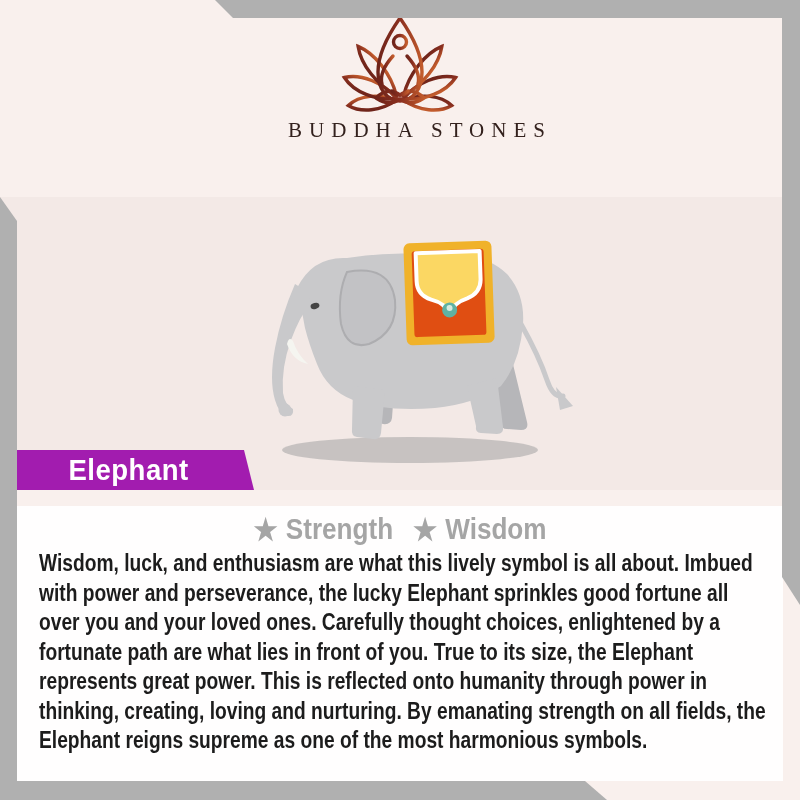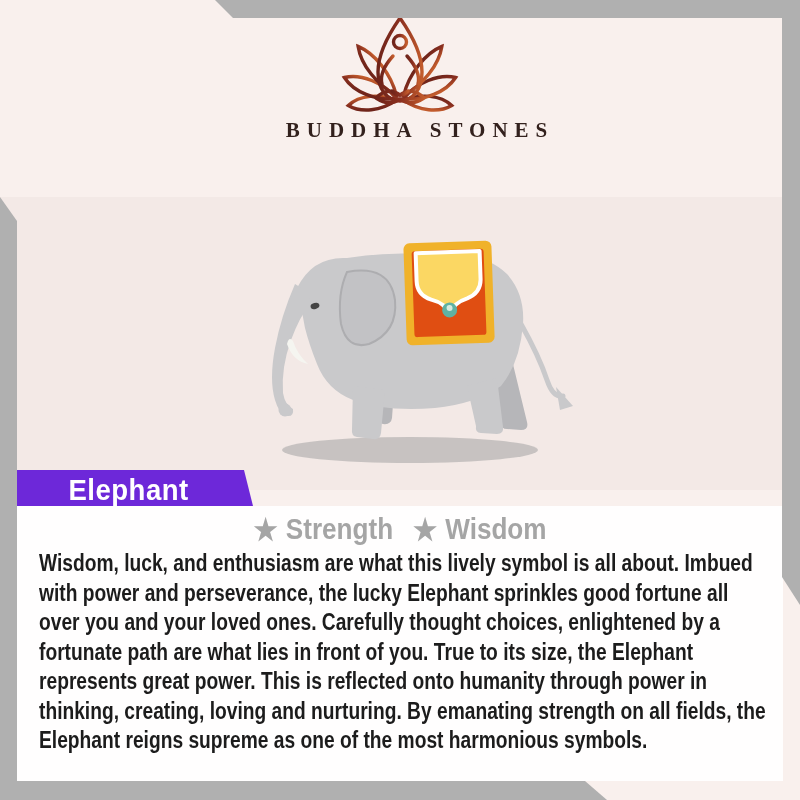--- a/index.html
+++ b/index.html
@@ -6,37 +6,37 @@
   #canvas{
     position:relative;width:800px;height:800px;overflow:hidden;
     background:#f9f0ed;font-family:"Liberation Sans",sans-serif;
   }
   
   #ribbons{position:absolute;left:0;top:0;width:800px;height:800px;pointer-events:none;}
   
   .logo-wrap{position:absolute;left:0;top:12px;width:800px;text-align:center;}
   .brand-name{
     margin-top:2px;font-family:"Liberation Serif",serif;font-size:21px;
-    letter-spacing:7px;color:#33211d;font-weight:700;padding-left:40px;
+    letter-spacing:7px;color:#33211d;font-weight:400;padding-left:40px;
   }
   
   .title-band{
     position:absolute;left:168px;top:138px;width:470px;height:58px;
     background:#fbfaf8;display:flex;align-items:center;justify-content:center;
   }
   .title-band span{
     font-size:38px;font-weight:bold;color:#9b9b9b;letter-spacing:0px;
     transform:scaleX(0.97);
   }
   
   .mid-section{position:absolute;left:0;top:197px;width:800px;height:293px;background:#f3e9e6;}
   .elephant-svg{position:absolute;left:235px;top:228px;}
   
   .name-banner{
-    position:absolute;left:17px;top:470px;width:237px;height:40px;background:#6d28d9;
+    position:absolute;left:17px;top:450px;width:237px;height:40px;background:#a21caf;
     clip-path:polygon(0 0,227px 0,237px 40px,0 40px);
     display:flex;align-items:center;justify-content:center;
   }
   .name-banner span{
     color:#ffffff;font-size:29px;font-weight:bold;letter-spacing:0.5px;
     padding-right:14px;transform:scaleX(0.95);
   }
   
   .desc-card{
     position:absolute;left:17px;top:506px;width:766px;height:275px;

